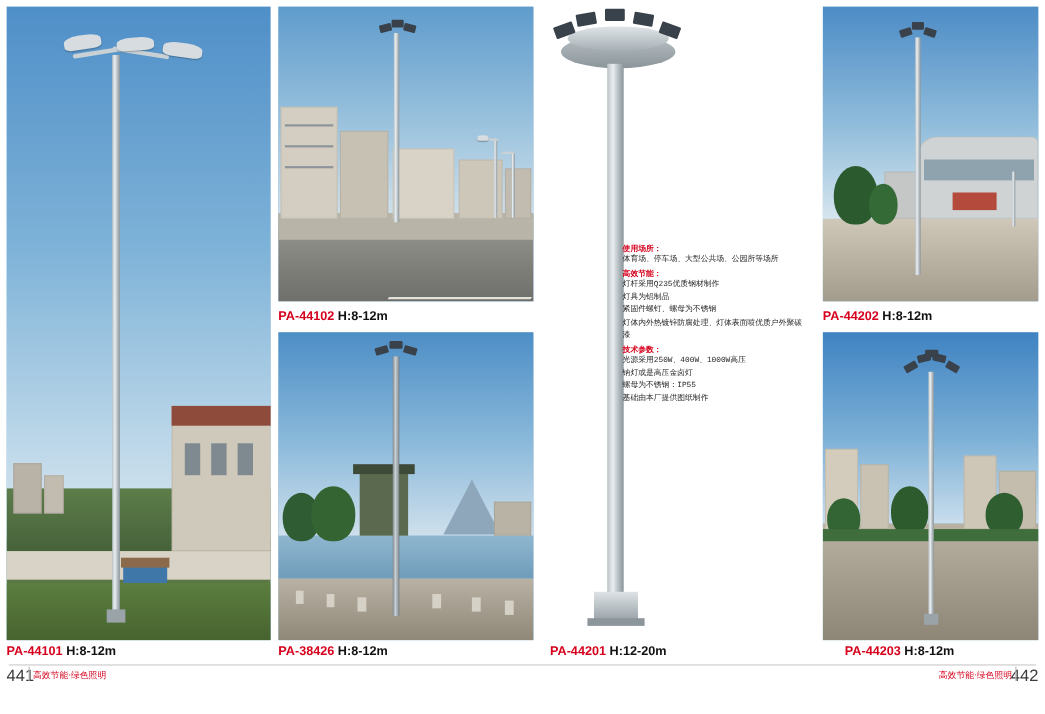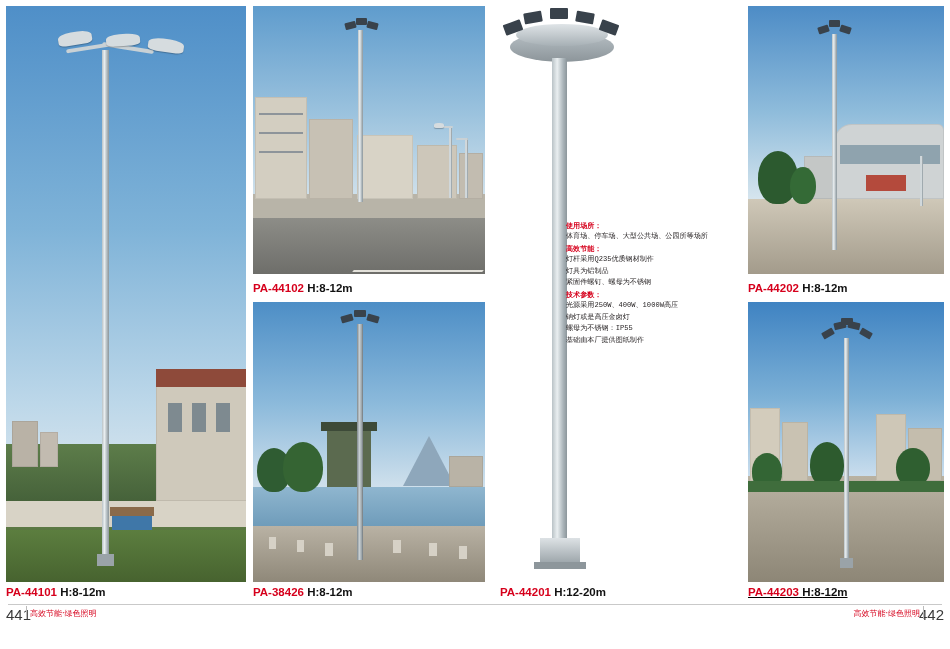--- a/index.html
+++ b/index.html
@@ -265,20 +265,21 @@
     <span class="hh">H:12-20m</span>
   </div>
 
   <div class="specs">
     <div class="hd">使用场所：</div>
     <div class="ln">体育场、停车场、大型公共场、公园所等场所</div>
     <div class="hd">高效节能：</div>
     <div class="ln">灯杆采用Q235优质钢材制作</div>
     <div class="ln">灯具为铝制品</div>
     <div class="ln">紧固件螺钉、螺母为不锈钢</div>
+    <div class="ln">灯体内外热镀锌防腐处理、灯体表面喷优质户外聚碳漆</div>
     <div class="hd">技术参数：</div>
     <div class="ln">光源采用250W、400W、1000W高压</div>
     <div class="ln">钠灯或是高压金卤灯</div>
     <div class="ln">螺母为不锈钢：IP55</div>
     <div class="ln">基础由本厂提供图纸制作</div>
   </div>
 
   <div class="photo" style="left:748px; top:6px; width:196px; height:268px;">
     <div class="sky" style="height:72%; background:linear-gradient(#4d8cc6 0%, #8fbcdb 55%, #d6e5ee 100%);"></div>
     <div style="position:absolute;left:0;right:0;top:72%;height:28%;background:linear-gradient(#cfc8b8,#a39b8b);"></div>
@@ -324,21 +325,21 @@
     <div class="pole" style="left:96px; top:36px; width:5px; height:224px;"></div>
     <div class="lamp-cluster" style="left:74px; top:16px; width:50px; height:24px;">
       <div class="bx" style="left:0; top:12px; width:12px; height:7px; transform:rotate(-30deg);"></div>
       <div class="bx" style="left:12px; top:4px; width:12px; height:7px; transform:rotate(-14deg);"></div>
       <div class="bx" style="left:26px; top:4px; width:12px; height:7px; transform:rotate(14deg);"></div>
       <div class="bx" style="left:38px; top:12px; width:12px; height:7px; transform:rotate(30deg);"></div>
       <div class="bx" style="left:19px; top:0; width:12px; height:7px;"></div>
     </div>
     <div style="position:absolute;left:92px;top:256px;width:13px;height:10px;background:#9aa3a8;"></div>
   </div>
-  <div class="caption" style="left:748px; top:586px;text-decoration:underline;">
+  <div class="caption" style="left:768px; top:586px;">
     <span class="code">PA-44203</span>
     <span class="hh">H:8-12m</span>
   </div>
 
   <div class="footer-rule"></div>
   <div class="pgnum left">441</div>
   <div class="footer-bar l"></div>
   <div class="footer-text left">高效节能·绿色照明</div>
 
   <div class="pgnum right">442</div>

